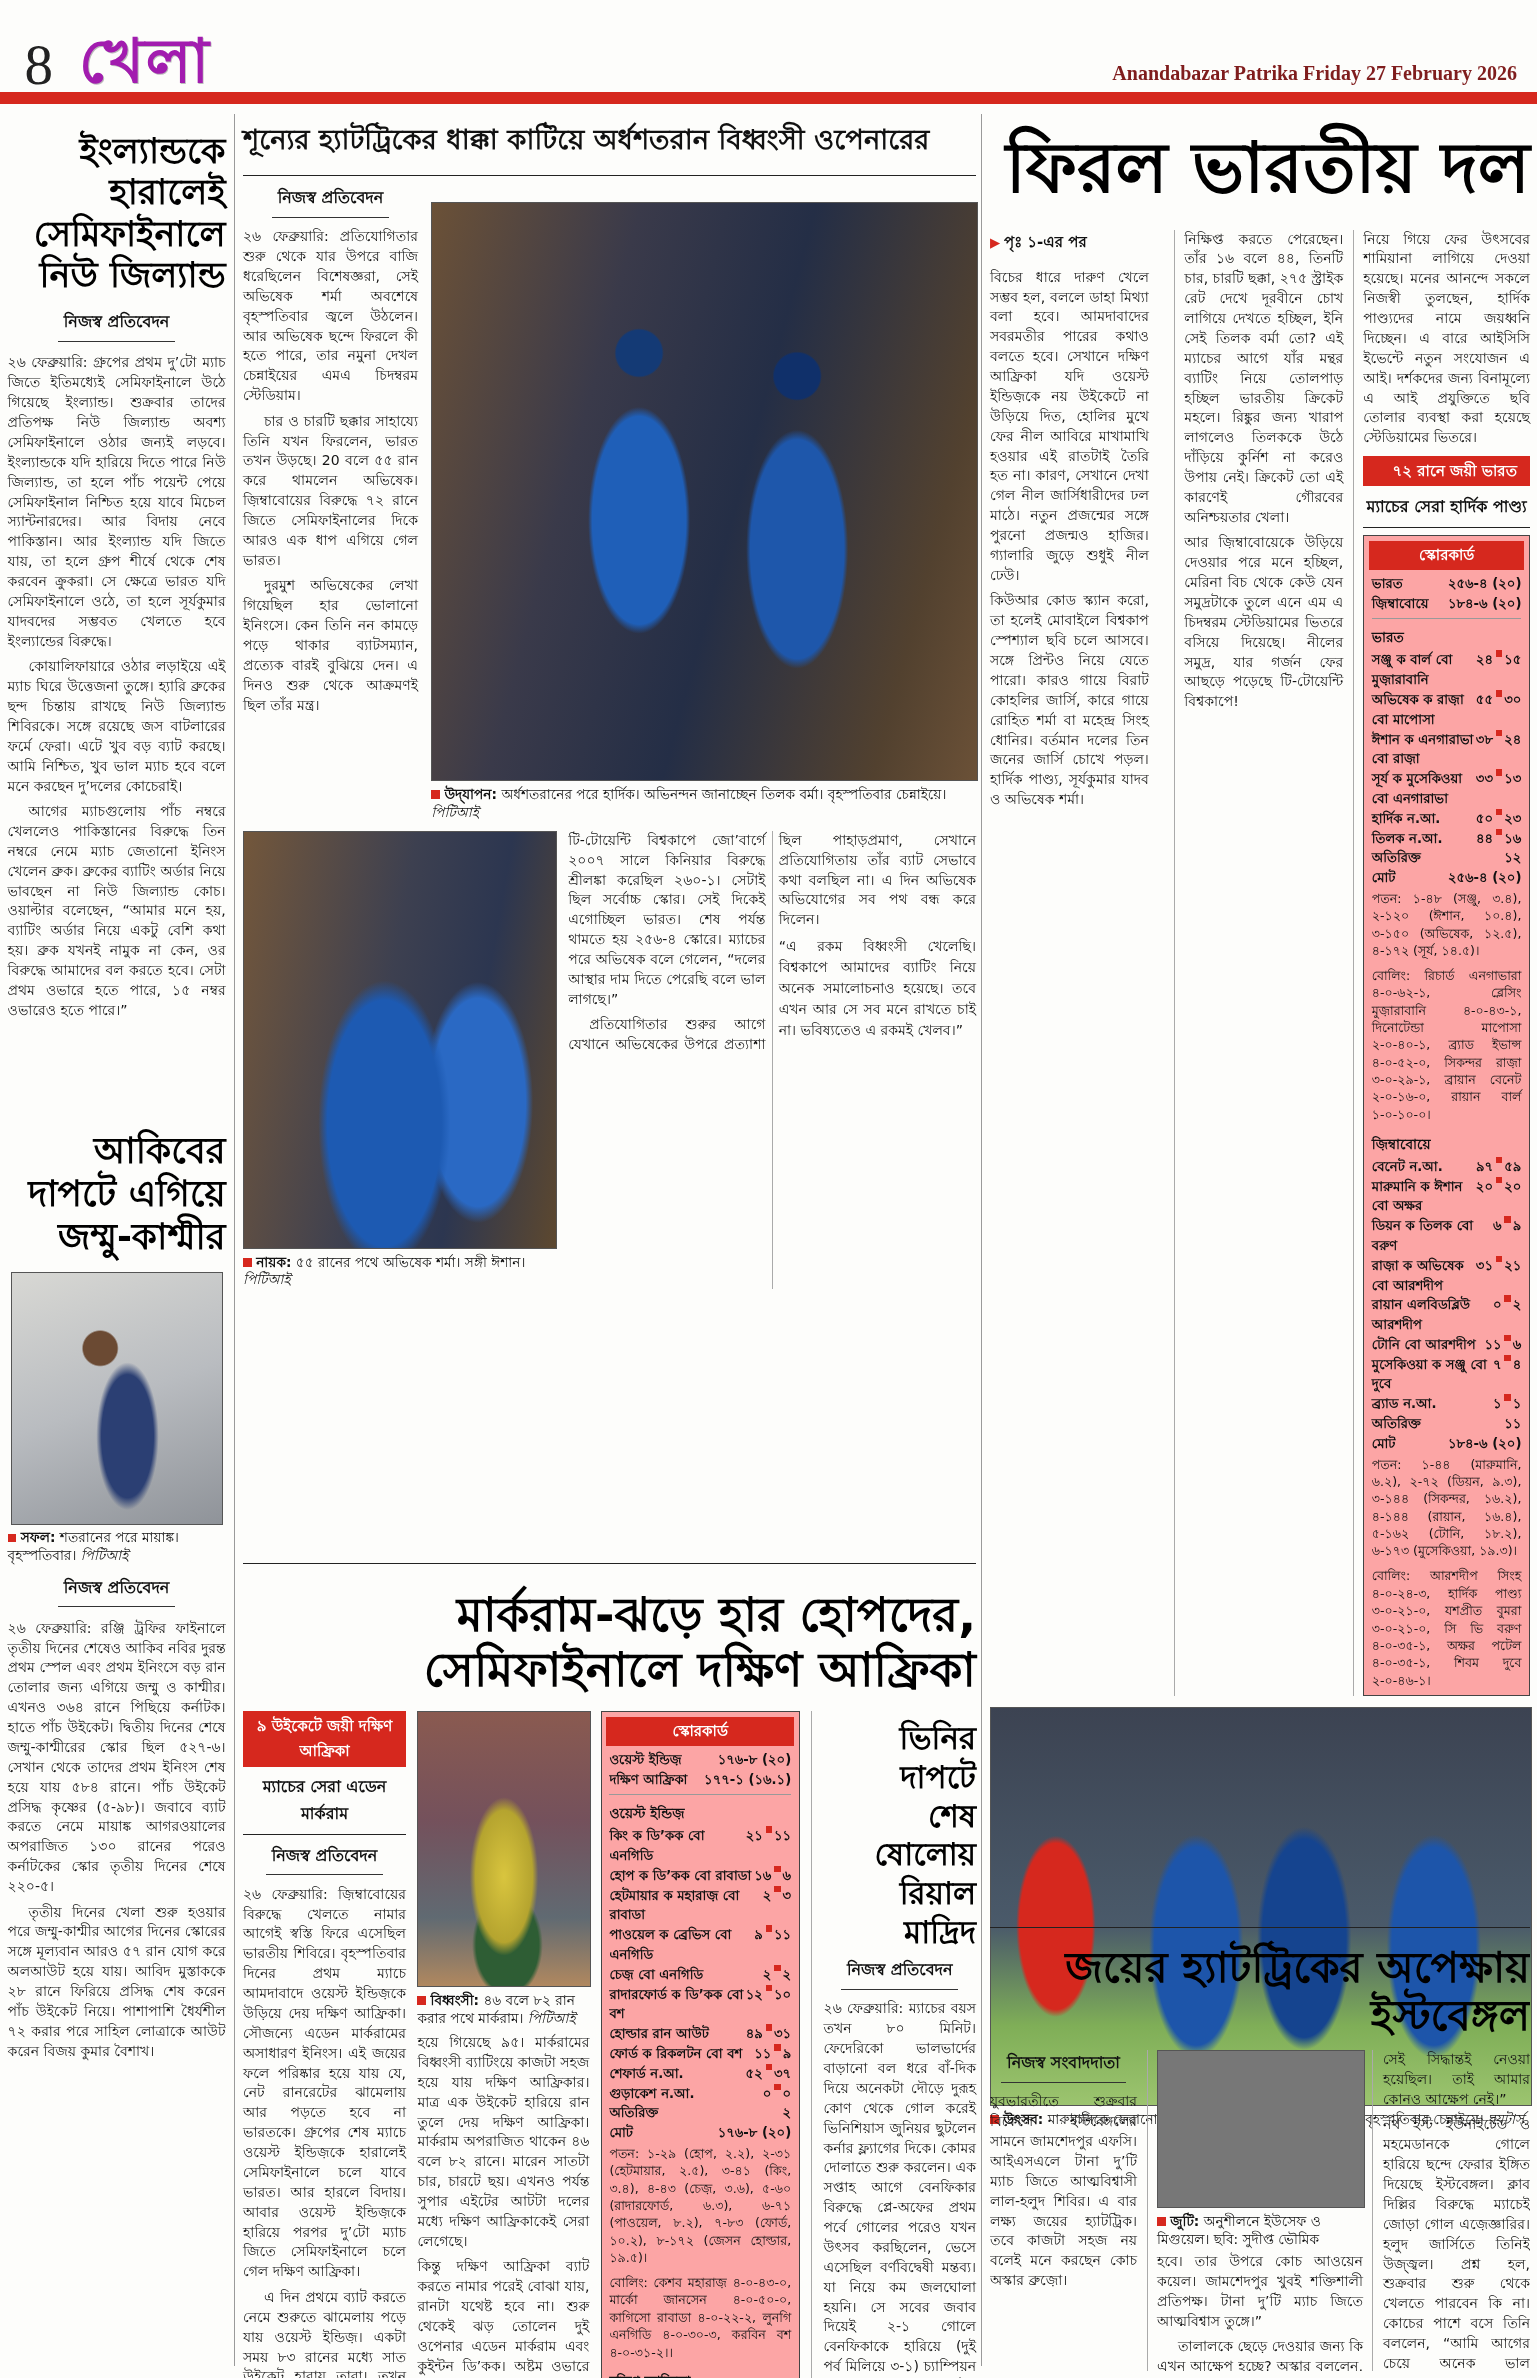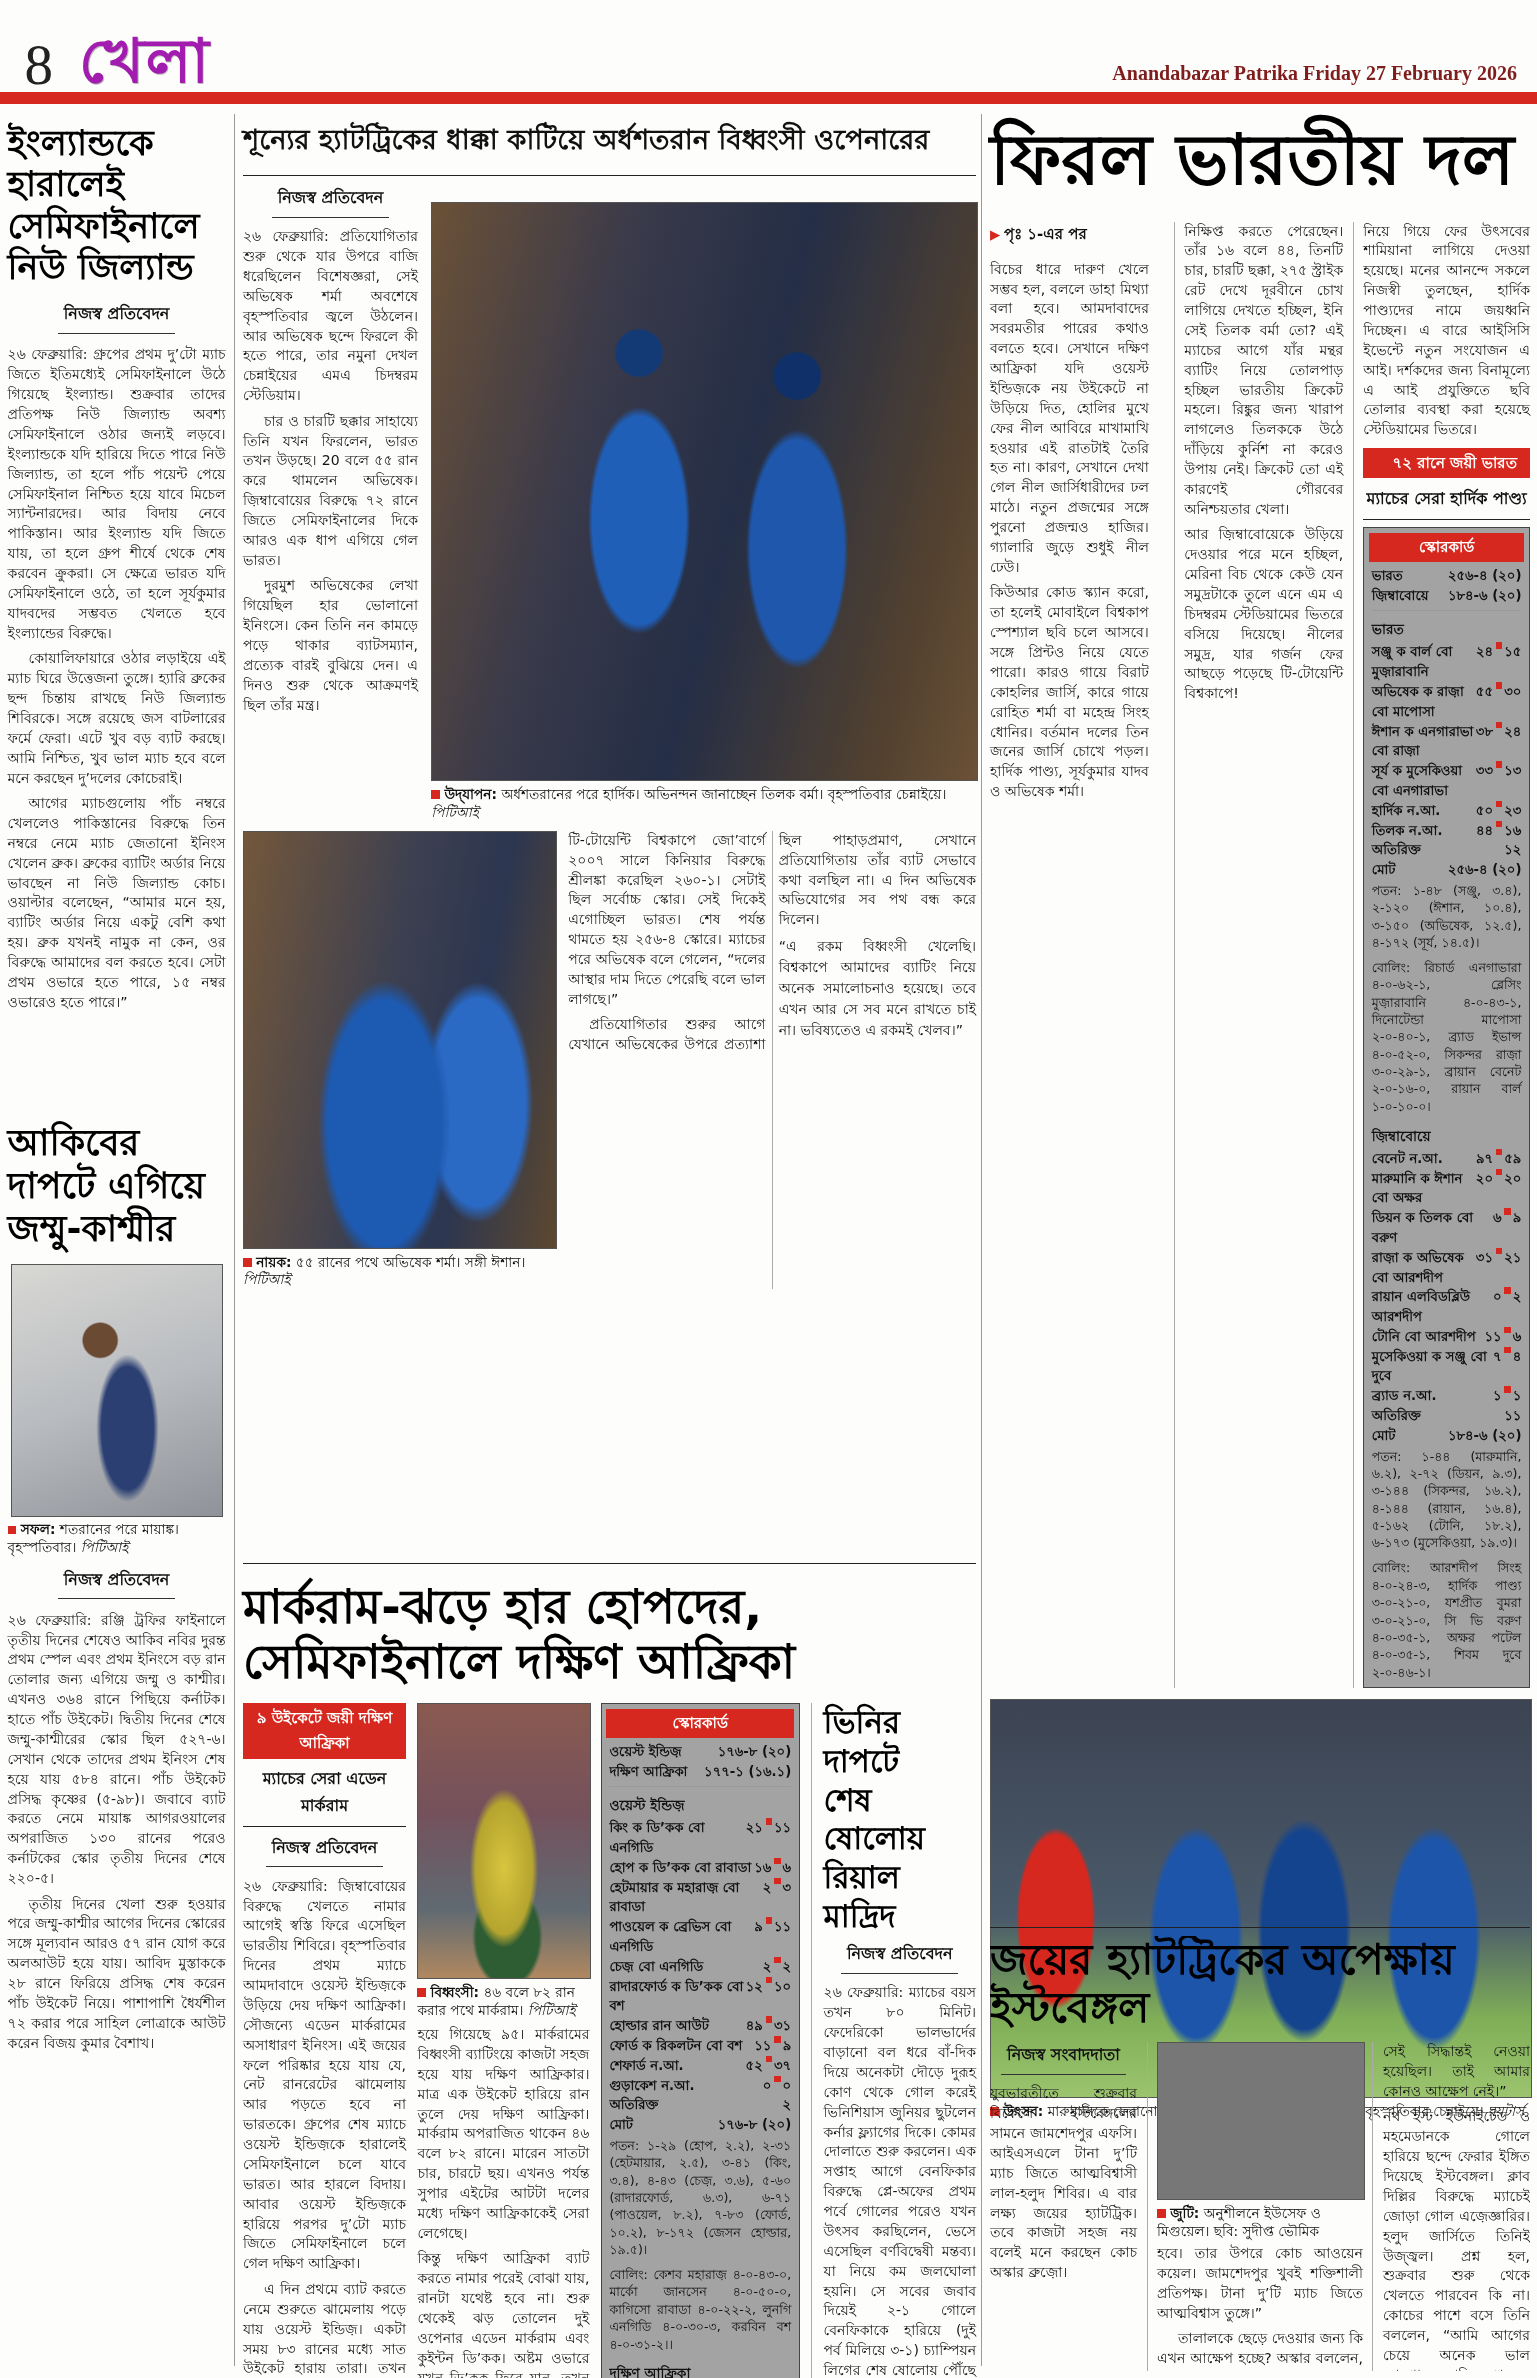--- a/index.html
+++ b/index.html
@@ -8,34 +8,34 @@
   .abs{position:absolute;}
   
   .pageno{font-family:"Liberation Serif",serif;font-size:57px;font-weight:400;line-height:1;color:#222;}
   .masthead{font-size:61px;font-weight:bold;color:#a21caf;line-height:1;letter-spacing:1.9px;text-shadow:0.9px 0.9px 0 #bbb;}
   .dateline{font-family:"Liberation Serif",serif;font-size:20px;font-weight:bold;color:#7f1d1d;}
   .redbar{background:#d6281e;height:12.3px;}
   
   .vrule{width:0.9px;background:#9a9a9a;}
   .hrule{height:0.9px;background:#222;}
   
-  .headline{font-weight:bold;color:#000;text-align:left;}
+  .headline{font-weight:bold;color:#000;text-align:right;margin-top:8px;}
   .byline{font-weight:bold;text-align:center;font-size:16px;padding-bottom:3.8px;}
   .byline span{display:inline-block;border-bottom:1.9px solid #333;padding:0 5.7px 4.7px;}
   .body{font-size:14px;line-height:1.42;text-align:justify;color:#141414;}
   .body p{margin:0 0 5.7px;text-indent:21px;}
   .body p.noind{text-indent:0;}
   .caption{font-size:13.7px;line-height:1.3;margin-top:4.7px;}
   .cap-sq{display:inline-block;width:8.5px;height:8.5px;background:#d6281e;margin-right:4.7px;}
   .cap-label{font-weight:bold;}
   .cap-agency{font-style:italic;}
   .badge{background:#d6281e;color:#fff;font-weight:bold;font-size:15px;text-align:center;padding:2.8px 3.8px;}
   .motm{font-weight:bold;font-size:16px;text-align:center;border-bottom:1.9px solid #222;padding:3.8px 0 5.7px;margin-bottom:7.6px;}
   
-  .scorebox{border:1.4px solid #444;background:#a3a3a3;}
+  .scorebox{border:1.4px solid #444;background:#fca5a5;}
   .scorebox .schead{background:#d6281e;color:#fff;font-weight:bold;text-align:center;font-size:15px;margin:4.7px;padding:1.9px 0;}
   .scrow{display:flex;font-size:13.2px;line-height:1.5;padding:0 7.6px;}
   .scrow .n{flex:1;font-weight:bold;}
   .scrow .r,.scrow .b{font-weight:bold;}
   .sq{display:inline-block;width:6.6px;height:6.6px;background:#d6281e;margin:0 1.9px 0 2.8px;}
   .sctitle{font-weight:bold;font-size:13.7px;padding:3.8px 7.6px 0;}
   .scnote{font-size:12.6px;line-height:1.38;padding:1.9px 7.6px 5.7px;text-align:justify;}
   
   .photo{position:relative;overflow:hidden;background:#777;}
   .ph-main{background:

